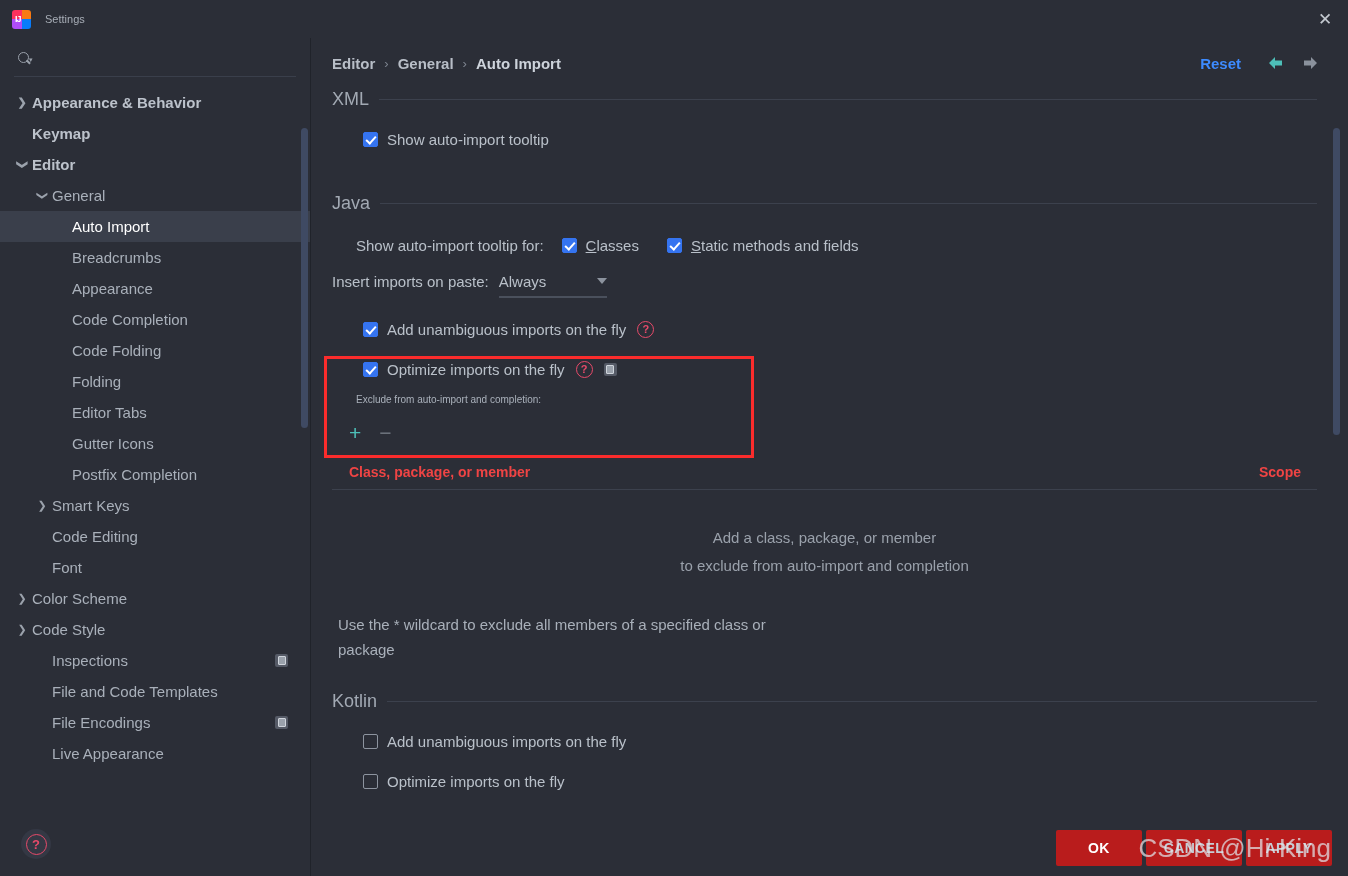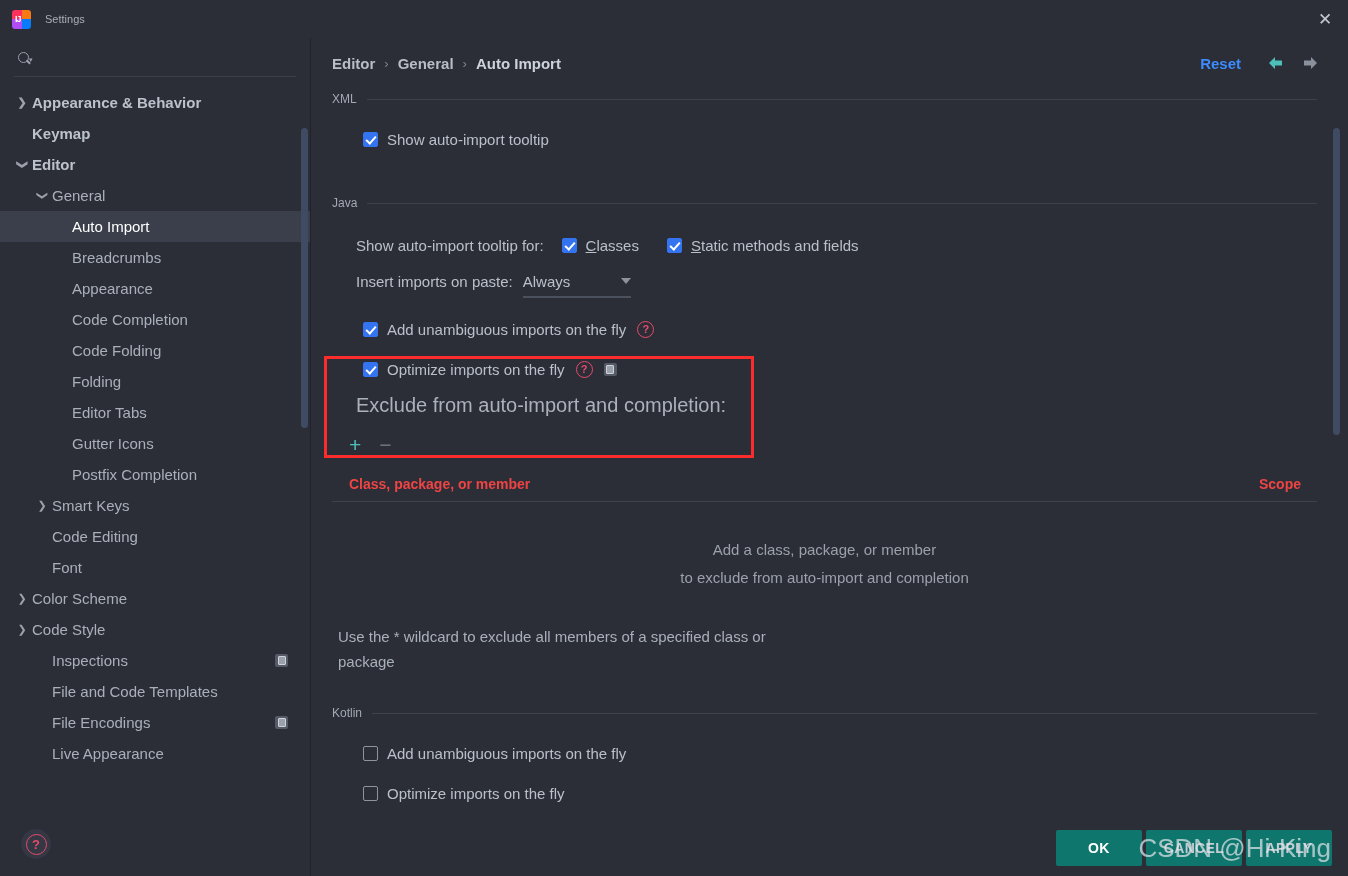--- a/index.html
+++ b/index.html
@@ -87,21 +87,21 @@
   .reset-link{position:absolute;right:107px;font-size:15px;color:#3d8bff;cursor:pointer;font-weight:bold;}
   .nav-back,.nav-fwd{position:absolute;width:20px;height:20px;cursor:pointer;}
   .nav-back{right:62px;}
   .nav-fwd{right:28px;}
 
   .panel{position:absolute;left:0;top:50px;width:1037px;height:740px;overflow:hidden;}
   .sb-right{position:absolute;right:8px;top:40px;width:7px;height:307px;background:#3f4a63;border-radius:4px;}
 
   .group{position:relative;margin:0 0 0 21px;}
   .group-head{display:flex;align-items:center;height:22px;}
-  .group-title{font-size:12px;color:#a2a9b3;flex:none;padding-right:10px;}
+  .group-title{font-size:18px;color:#a2a9b3;flex:none;padding-right:10px;}
   .group-line{flex:1;height:1px;background:#3c414d;margin-right:31px;}
 
   .row{display:flex;align-items:center;height:34px;}
   .cb{
     width:15px;height:15px;border-radius:2px;flex:none;margin-right:9px;position:relative;
     cursor:pointer;box-sizing:border-box;
   }
   .cb.on{background:#3574f0;border:1px solid #3574f0;}
   .cb.on::after{
     content:"";position:absolute;left:4px;top:1px;width:4px;height:8px;
@@ -126,21 +126,21 @@
   .combo{
     display:inline-flex;align-items:center;min-width:108px;height:26px;cursor:pointer;position:relative;
   }
   .combo .val{font-size:15px;color:#b9c0c9;}
   .combo .tri{
     margin-left:auto;width:0;height:0;border-left:5px solid transparent;border-right:5px solid transparent;
     border-top:6px solid #8c939e;
   }
   .combo .underline{position:absolute;left:0;bottom:-4px;width:108px;height:2px;background:#4a505c;}
 
-  .exclude-lbl{font-size:20px;color:#aab1bb;margin-top:6px;}
+  .exclude-lbl{font-size:10px;color:#aab1bb;margin-top:6px;}
   .tbtns{display:flex;align-items:center;height:30px;margin-top:12px;margin-left:17px;gap:18px;}
   .tplus{color:#4dbfb8;font-size:21px;line-height:1;cursor:pointer;}
   .tminus{color:#6e747e;font-size:21px;line-height:1;cursor:pointer;}
 
   .table{margin-top:8px;margin-right:31px;}
   .thead{
     display:flex;align-items:center;height:34px;border-bottom:1px solid #3c414d;
     font-size:14px;font-weight:bold;color:#ef4444;padding:0 0 0 17px;
   }
   .th-scope{margin-left:auto;padding-right:16px;}
@@ -162,21 +162,21 @@
   .help-btn{
     position:absolute;left:21px;bottom:17px;width:30px;height:30px;border-radius:50%;
     background:#343844;display:flex;align-items:center;justify-content:center;cursor:pointer;
   }
   .help-btn .inner{
     width:19px;height:19px;border:1.6px solid #e84a6a;border-radius:50%;
     display:flex;align-items:center;justify-content:center;color:#e84a6a;font-size:13px;font-weight:bold;
   }
   .btns{position:absolute;right:16px;bottom:10px;display:flex;gap:4px;}
   .btn{
-    height:36px;min-width:86px;padding:0 18px;background:#0f766e;border:0;border-radius:2px;
+    height:36px;min-width:86px;padding:0 18px;background:#b91c1c;border:0;border-radius:2px;
     color:#c6ccd4;font-size:14px;font-weight:bold;letter-spacing:.3px;cursor:pointer;
     font-family:"Liberation Sans",sans-serif;
   }
   .btn.primary{color:#ffffff;}
   .watermark{
     position:absolute;right:17px;bottom:12px;font-size:26px;color:rgba(224,228,233,.72);
     pointer-events:none;white-space:nowrap;
   }
 </style>
 </head>
@@ -342,21 +342,21 @@
         </div>
 
         <div class="row" style="margin-top:14px;margin-left:24px;">
           <span class="inline-label">Show auto-import tooltip for:</span>
           <span class="cb on" style="margin-left:8px;"></span>
           <span class="cb-label"><u>C</u>lasses</span>
           <span class="cb on" style="margin-left:28px;"></span>
           <span class="cb-label"><u>S</u>tatic methods and fields</span>
         </div>
 
-        <div class="row" style="margin-top:2px;margin-left:24px;">
+        <div class="row" style="margin-top:2px;">
           <span class="inline-label">Insert imports on paste:</span>
           <span class="combo">
             <span class="val">Always</span>
             <span class="tri"></span>
             <span class="underline"></span>
           </span>
         </div>
 
         <div class="row" style="margin-top:14px;margin-left:31px;">
           <span class="cb on"></span>

